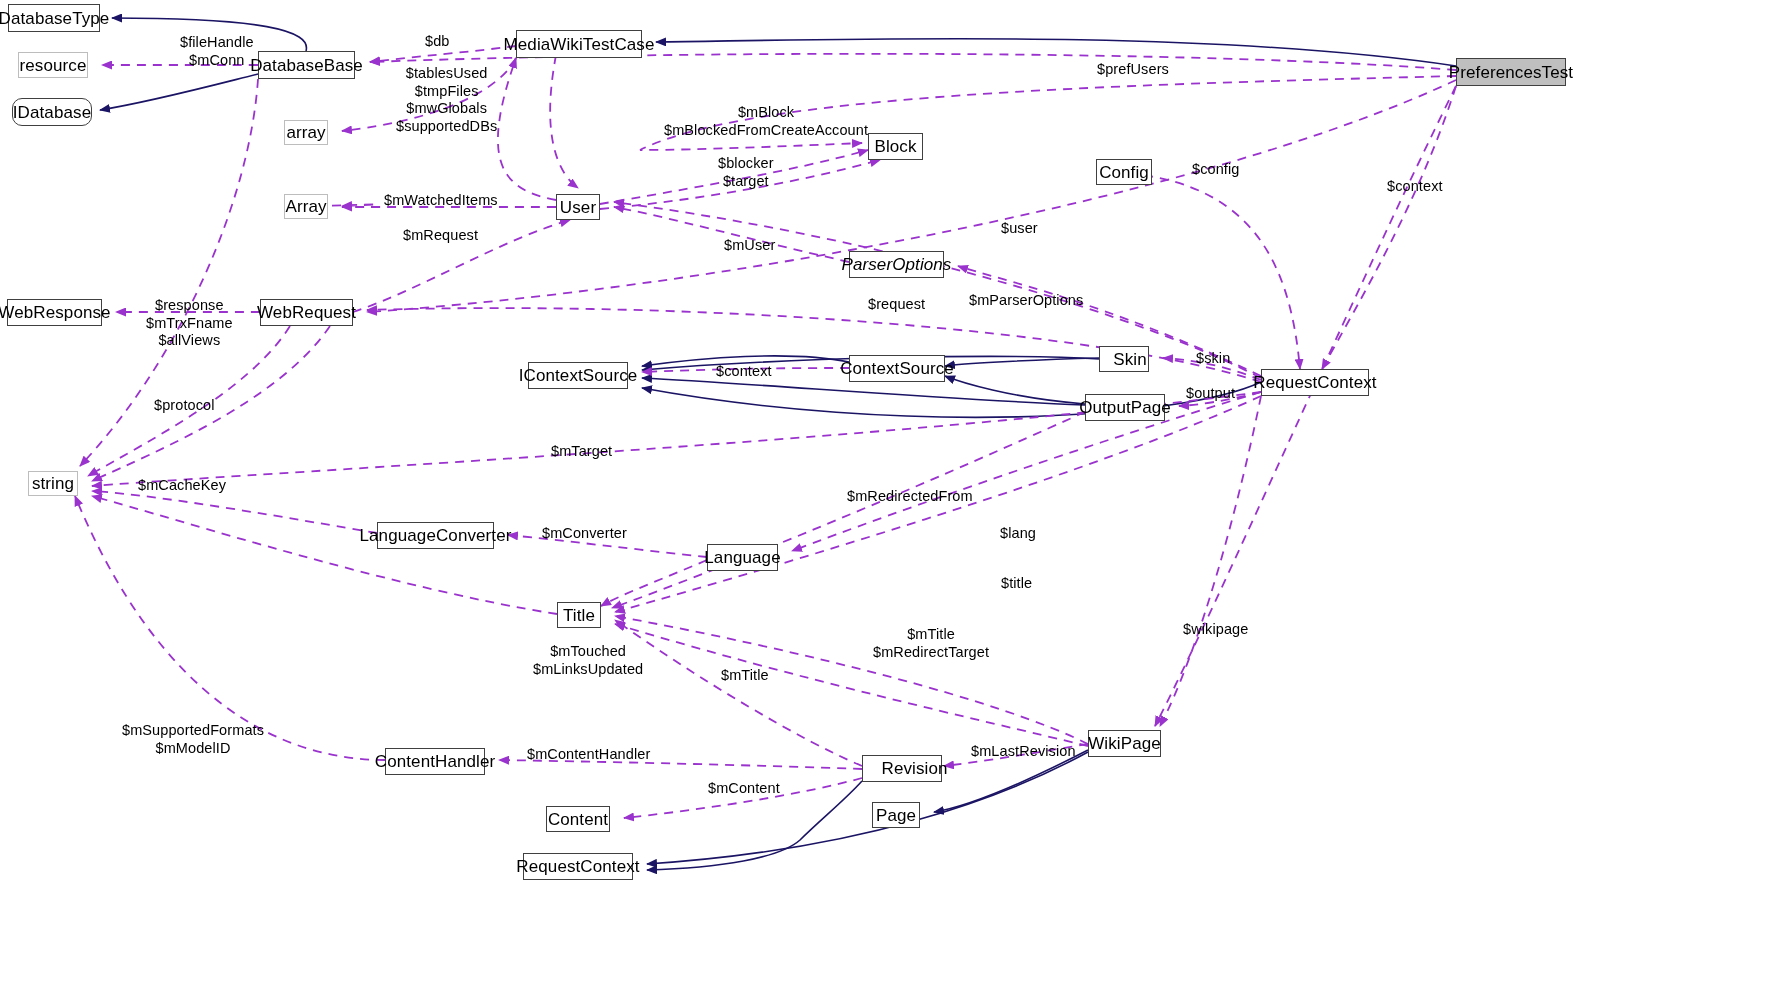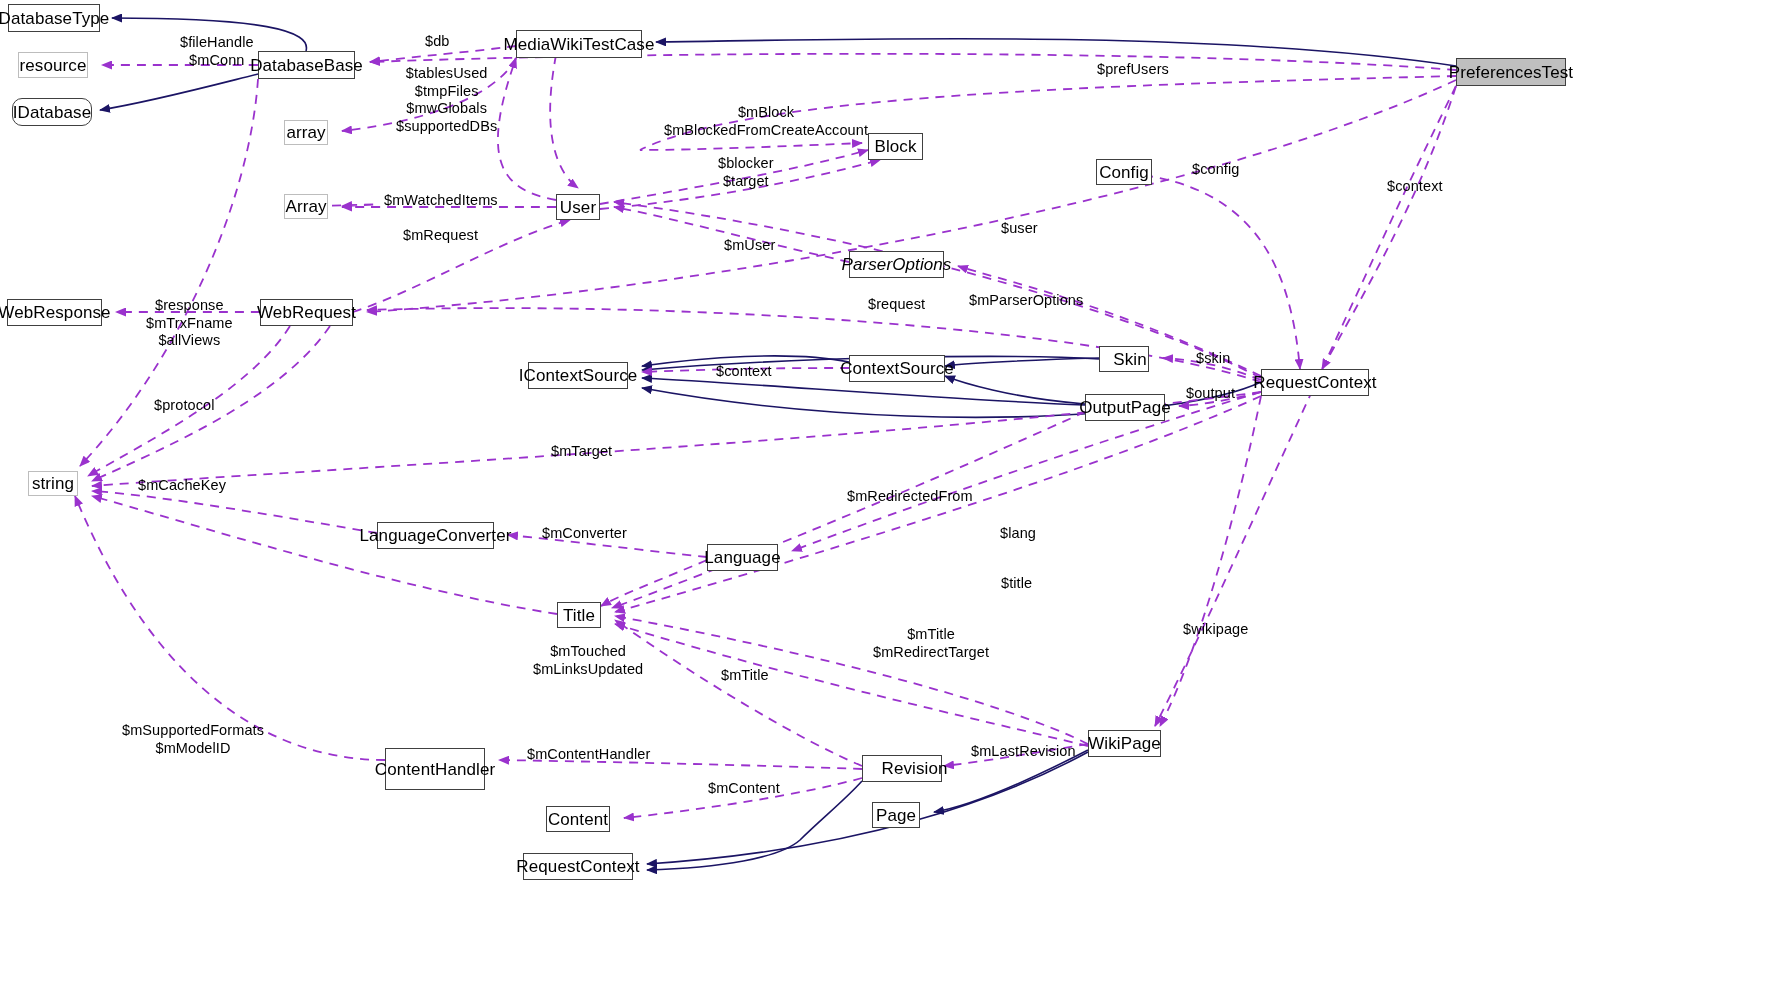--- a/index.html
+++ b/index.html
@@ -155,21 +155,21 @@
   <div class="node" style="left:528px;top:362px;width:100px;height:27px;">IContextSource</div>
   <div class="node" style="left:849px;top:355px;width:96px;height:27px;">ContextSource</div>
   <div class="node" style="left:1099px;top:346px;width:50px;height:26px;padding-left:12px;">Skin</div>
   <div class="node" style="left:1261px;top:369px;width:108px;height:27px;">RequestContext</div>
   <div class="node" style="left:1085px;top:394px;width:80px;height:27px;">OutputPage</div>
   <div class="node gray-border" style="left:28px;top:471px;width:50px;height:25px;">string</div>
   <div class="node" style="left:377px;top:522px;width:117px;height:27px;">LanguageConverter</div>
   <div class="node" style="left:707px;top:544px;width:71px;height:27px;">Language</div>
   <div class="node" style="left:557px;top:602px;width:44px;height:26px;">Title</div>
   <div class="node" style="left:1088px;top:730px;width:73px;height:27px;">WikiPage</div>
-  <div class="node" style="left:385px;top:748px;width:100px;height:42px;">ContentHandler</div>
+  <div class="node" style="left:385px;top:748px;width:100px;height:27px;">ContentHandler</div>
   <div class="node" style="left:862px;top:755px;width:80px;height:27px;padding-left:25px;">Revision</div>
   <div class="node" style="left:872px;top:802px;width:48px;height:26px;">Page</div>
   <div class="node" style="left:546px;top:806px;width:64px;height:26px;">Content</div>
   <div class="node" style="left:523px;top:853px;width:110px;height:27px;">RequestContext</div>
 
   <div class="edge-label multi" style="left:180px;top:34px;"><span>$fileHandle</span><br><span>$mConn</span></div>
   <div class="edge-label" style="left:425px;top:33px;"><span>$db</span></div>
   <div class="edge-label" style="left:1097px;top:61px;"><span>$prefUsers</span></div>
   <div class="edge-label multi" style="left:664px;top:104px;"><span>$mBlock</span><br><span>$mBlockedFromCreateAccount</span></div>
   <div class="edge-label multi" style="left:396px;top:65px;"><span>$tablesUsed</span><br><span>$tmpFiles</span><br><span>$mwGlobals</span><br><span>$supportedDBs</span></div>

